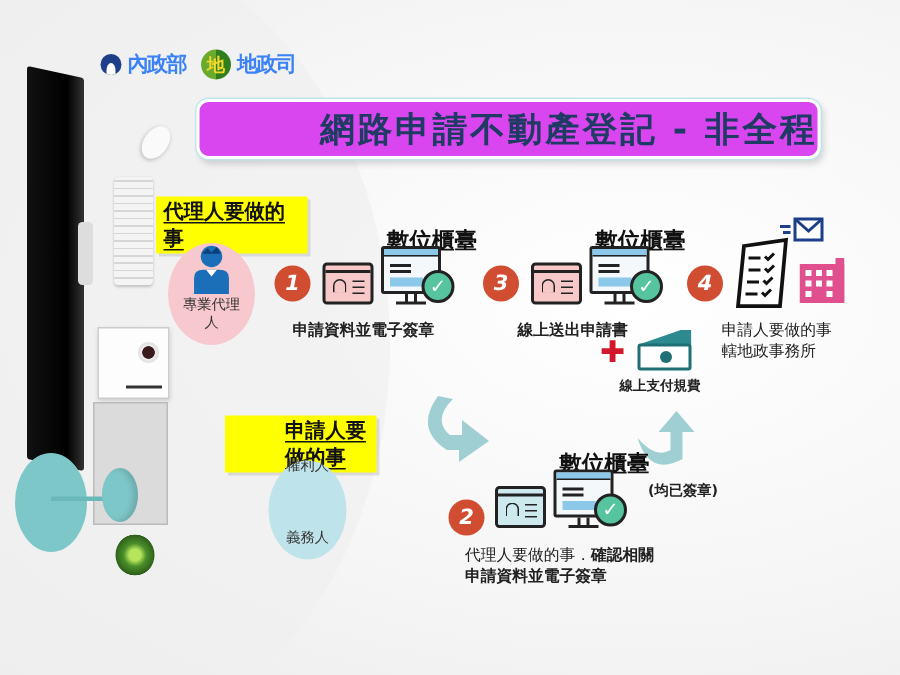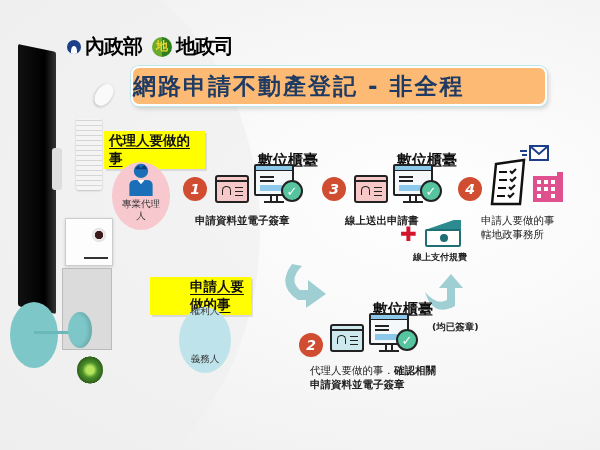--- a/index.html
+++ b/index.html
@@ -37,29 +37,29 @@
   .lamp-base { position: absolute; left: 10px; top: 302px; width: 48px; height: 66px; border-radius: 50%; background: #7ec7c9; }
   .lamp-arm { position: absolute; left: 34px; top: 331px; width: 40px; height: 3px; background: #6bb8ba; }
   .lamp-head { position: absolute; left: 68px; top: 312px; width: 24px; height: 36px; border-radius: 50%; background: #7ec7c9; box-shadow: inset -3px 0 4px rgba(0,0,0,.15); }
   .plant { position: absolute; left: 77px; top: 356px; width: 26px; height: 28px; border-radius: 50%;
     background: radial-gradient(circle, #b5e55b 0 20%, #4a8f2a 40%, #2e5e1a 70%, transparent 72%); }
 
   
   .logo-row { position: absolute; left: 67px; top: 33px; display: flex; align-items: center; gap: 4px; }
   .moi-icon { width: 14px; height: 14px; border-radius: 50%; background: #1d3f8a; position: relative; overflow: hidden; }
   .moi-icon::after { content: ""; position: absolute; left: 4px; top: 6px; width: 6px; height: 10px; border-radius: 50% 50% 0 0; background: #fff; }
-  .logo-text { font-family: "DejaVu Serif", serif; font-size: 20px; font-weight: bold; color: #000000; letter-spacing: -1px; text-align: right; }
+  .logo-text { font-family: "DejaVu Serif", serif; font-size: 14px; font-weight: bold; color: #3b82f6; letter-spacing: -1px; text-align: right; }
   .land-icon { width: 20px; height: 20px; border-radius: 50%; background: linear-gradient(90deg, #6aab2e 50%, #2f7f1f 50%); display: flex; align-items: center; justify-content: center; color: #f5d82a; font-weight: bold; font-size: 12px; margin-left: 6px; }
 
   
   .title-box {
     position: absolute; left: 131px; top: 66px; width: 416px; height: 40px;
-    background: #fdba74; border: 2px solid #ffffff; border-radius: 8px;
+    background: #d946ef; border: 2px solid #ffffff; border-radius: 8px;
     box-shadow: 0 0 0 1px #bfe7ea, 2px 3px 4px rgba(0,0,0,.15);
-    display: flex; align-items: center; justify-content: flex-start;
+    display: flex; align-items: center; justify-content: flex-end;
   }
   .title-text { font-size: 23px; font-weight: bold; color: #1f3b63; letter-spacing: 2px; }
 
   
   .role-label {
     position: absolute; background: #ffff00; padding: 1px 5px; font-size: 13.5px; font-weight: bold; color: #111;
     text-decoration: underline; text-underline-offset: 3px;
     box-shadow: 2px 2px 0 rgba(0,0,0,.1);
   }
   .agent-label { left: 104px; top: 131px; width: 101px; }

